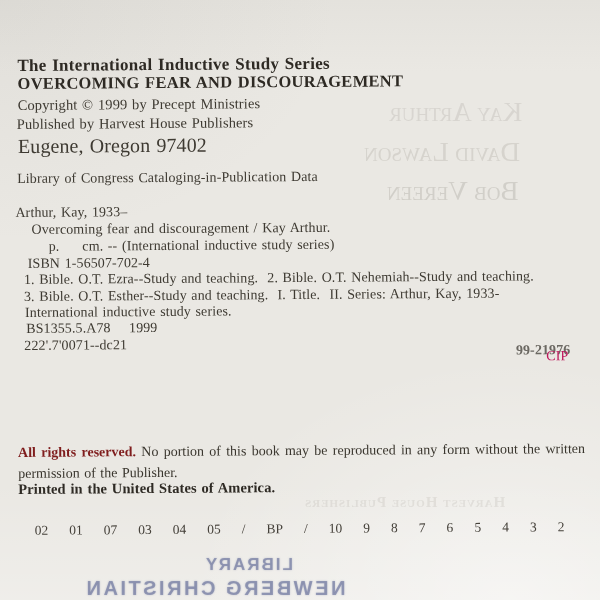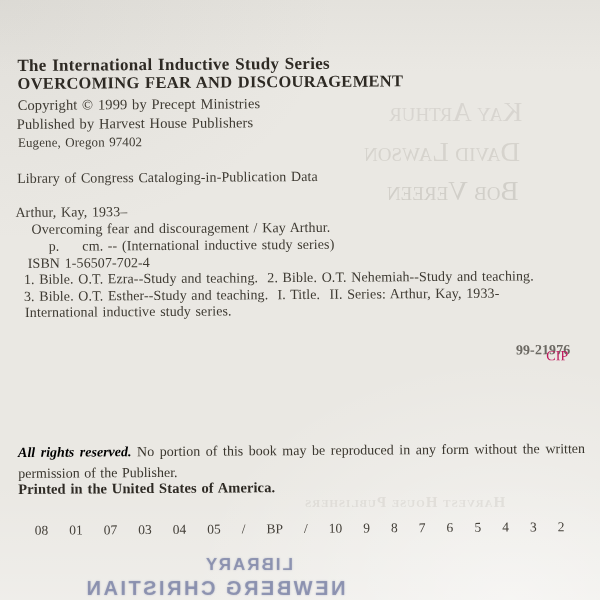--- a/index.html
+++ b/index.html
@@ -26,39 +26,39 @@
   .line{
     position:absolute;white-space:pre;
     font-size:14px;letter-spacing:.1px;word-spacing:1px;
     color:#3e3a32;
   }
   .title-line{font-weight:bold;color:#2e2a24;letter-spacing:.3px;}
   .series{top:54px;left:19px;font-size:17px;}
   .booktitle{top:72px;left:19px;font-size:16.5px;}
   .copyright{top:95px;left:19px;font-size:14.5px;}
   .published{top:114px;left:18px;font-size:14.5px;}
-  .eugene{top:133px;left:19px;font-size:13px;}
+  .eugene{top:133px;left:19px;font-size:20px;}
   .loc{top:169px;left:18px;}
   .cat-author{top:203px;left:16px;text-align:center;}
   .cat-title{top:220px;left:32px;}
   .cat-pcm{top:237px;left:49px;}
   .cat-isbn{top:254px;left:28px;}
   .cat-s1{top:270px;left:24px;}
   .cat-s2{top:287px;left:24px;}
   .cat-s3{top:303px;left:25px;}
   .cat-lc{top:319px;left:26px;}
   .cat-dewey{top:336px;left:24px;}
   .ctrl{top:344px;right:30px;left:auto;color:#6b6862;font-weight:bold;}
   .cip{top:350px;right:32px;left:auto;color:#be185d;}
   .rights{
     position:absolute;top:427px;left:17px;width:567px;
     font-size:14px;line-height:20.5px;text-align:justify;
     white-space:normal;color:#3a362e;word-spacing:1px;
   }
-  .rights b{color:#000000;font-style:italic;}
+  .rights b{color:#7f1d1d;}
   .printed{top:479px;left:17px;font-weight:bold;color:#2e2a24;font-size:14.5px;}
   .numbers{
     position:absolute;top:521px;left:33px;width:530px;
     display:flex;justify-content:space-between;
     font-size:13.5px;color:#45413a;
   }
   
   .ghost{
     position:absolute;white-space:nowrap;transform:scaleX(-1);
     font-family:"Liberation Serif", serif;font-variant:small-caps;
@@ -98,29 +98,31 @@
 
     <div class="line loc">Library of Congress Cataloging-in-Publication Data</div>
 
     <div class="line cat-author">Arthur, Kay, 1933–</div>
     <div class="line cat-title">Overcoming fear and discouragement / Kay Arthur.</div>
     <div class="line cat-pcm">p.     cm. -- (International inductive study series)</div>
     <div class="line cat-isbn">ISBN 1-56507-702-4</div>
     <div class="line cat-s1">1. Bible. O.T. Ezra--Study and teaching.  2. Bible. O.T. Nehemiah--Study and teaching.</div>
     <div class="line cat-s2">3. Bible. O.T. Esther--Study and teaching.  I. Title.  II. Series: Arthur, Kay, 1933-</div>
     <div class="line cat-s3">International inductive study series.</div>
+    <div class="line cat-lc">BS1355.5.A78    1999</div>
+    <div class="line cat-dewey">222'.7'0071--dc21</div>
     <div class="line ctrl">99-21976</div>
     <div class="line cip">CIP</div>
 
     <p class="rights"><b>All rights reserved.</b><span> No portion of this book may be reproduced in any form without the written permission of the Publisher.</span></p>
 
     <div class="line printed">Printed in the United States of America.</div>
 
     <div class="numbers">
-        <span>08</span>
+        <span>02</span>
         <span>01</span>
         <span>07</span>
         <span>03</span>
         <span>04</span>
         <span>05</span>
         <span>/</span>
         <span>BP</span>
         <span>/</span>
         <span>10</span>
         <span>9</span>

